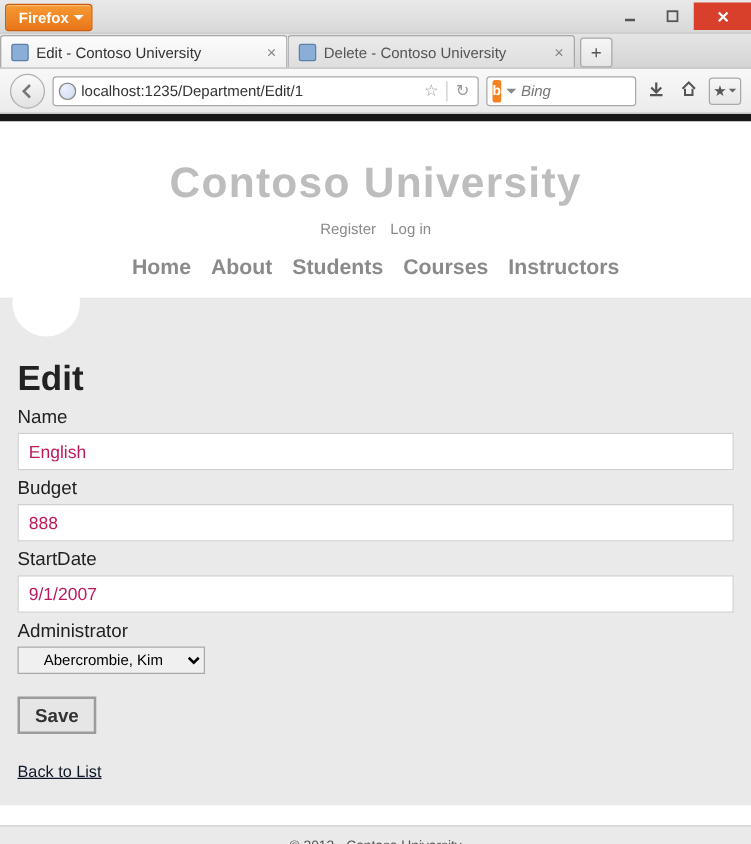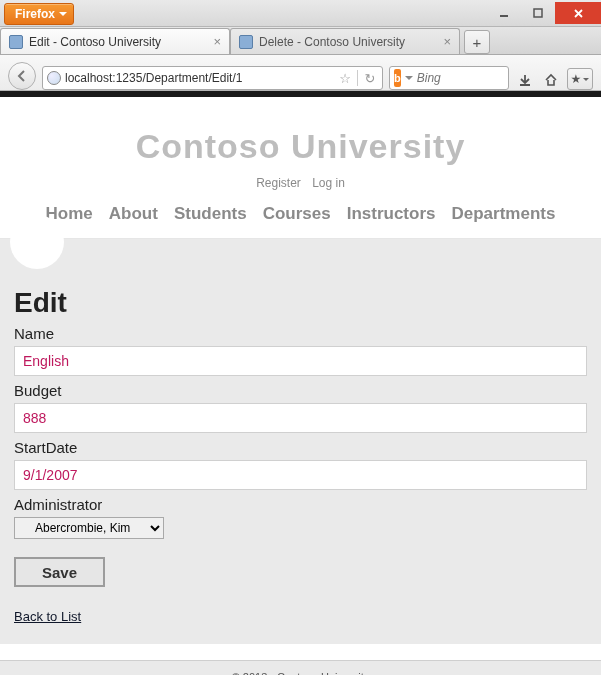--- a/index.html
+++ b/index.html
@@ -56,21 +56,21 @@
     position:relative;
   }
   .tab.inactive { background: linear-gradient(#eaeaea,#dedede); color:#555; }
   .tab .favicon { width:14px; height:14px; background:#8aaed6; border:1px solid #5a7fa8; border-radius:2px; flex:none;}
   .tab .title { flex:1; white-space:nowrap; overflow:hidden; text-overflow:ellipsis; }
   .tab .close-x { color:#888; font-size:13px; padding:0 2px; }
   .newtab { width:26px; height:24px; margin-left:4px; background:linear-gradient(#f6f6f6,#e6e6e6); border:1px solid #a9a9a9; border-radius:3px; display:flex; align-items:center; justify-content:center; color:#555; font-size:15px;}
   .navbar {
     height: 36px; background: linear-gradient(#f8f8f8,#ececec);
     border-bottom:1px solid #b5b5b5;
-    display:flex; align-items:flex-end; gap:6px; padding:0 8px;
+    display:flex; align-items:center; gap:6px; padding:0 8px;
   }
   .nav-back {
     width:28px; height:28px; border-radius:50%;
     background:linear-gradient(#fafafa,#e2e2e2);
     border:1px solid #b0b0b0; display:flex; align-items:center; justify-content:center;
     color:#777;
   }
   .urlbox {
     flex:1; height:24px; background:#fff; border:1px solid #a9a9a9; border-radius:3px;
     display:flex; align-items:center; padding:0 4px; gap:4px;
@@ -118,21 +118,21 @@
   .fld-label { font-size:15px; color:#222; margin-top:6px; }
   .fld-input {
     width:100%; height:30px; background:#fff; border:1px solid #d0d0d0;
     padding:0 8px; font-size:14px; color:#be185d; margin-top:4px;
   }
   select.fld-select {
     height:22px; background:#f0f0f0; border:1px solid #a9a9a9; font-size:12px;
     margin-top:4px; padding:0 16px;
   }
   .save-btn {
-    margin-top:18px; height:30px; padding:0 26px;
+    margin-top:18px; height:30px; padding:0 12px;
     background:#e6e6e6; border:2px solid #9c9c9c; color:#333;
     font-size:15px; font-weight:600;
   }
   .back-link { display:inline-block; margin-top:22px; color:#0f172a; font-size:13px; text-decoration:underline;}
   .footer {
     background:#eaeaea; border-top:1px solid #cfcfcf;
     text-align:center; font-size:11px; color:#555; padding:10px 0;
   }
   .gap { height:16px; background:#fff;}
 </style>
@@ -218,21 +218,20 @@
       <div class="auth-links">
         <span>Register</span>
         <span>Log in</span>
       </div>
       <div class="nav-menu">
         <a>Home</a>
         <a>About</a>
         <a>Students</a>
         <a>Courses</a>
         <a>Instructors</a>
-        <a>Departments</a>
       </div>
     </div>
 
     <div class="page-body">
       <div class="avatar-bump"></div>
 
       <h2 class="edit-h">Edit</h2>
 
       <div class="fld-label">Name</div>
       <input class="fld-input" type="text" value="English" style="">

